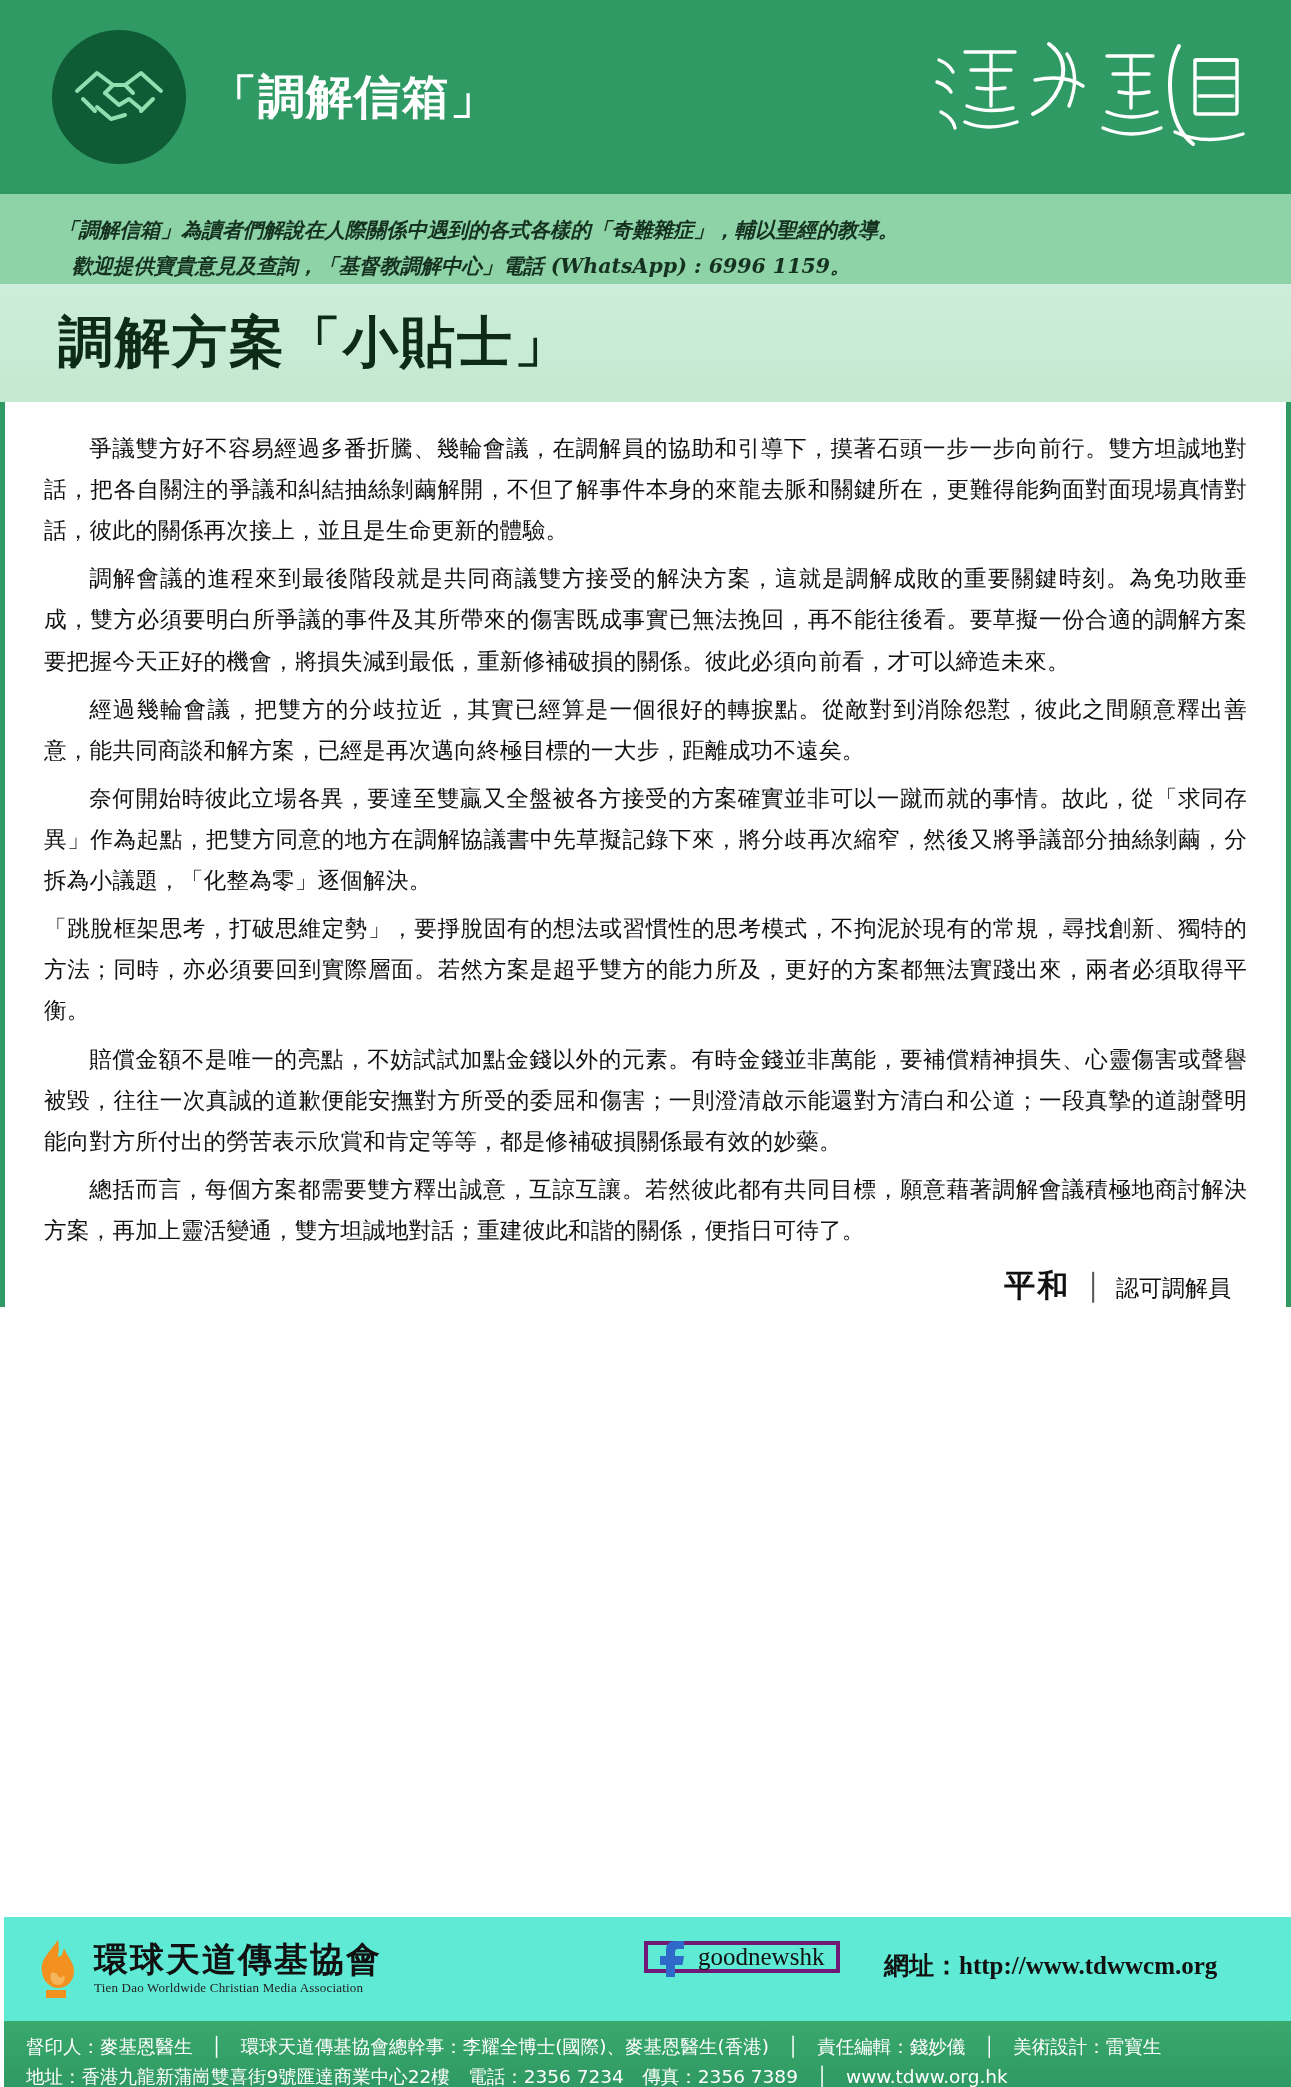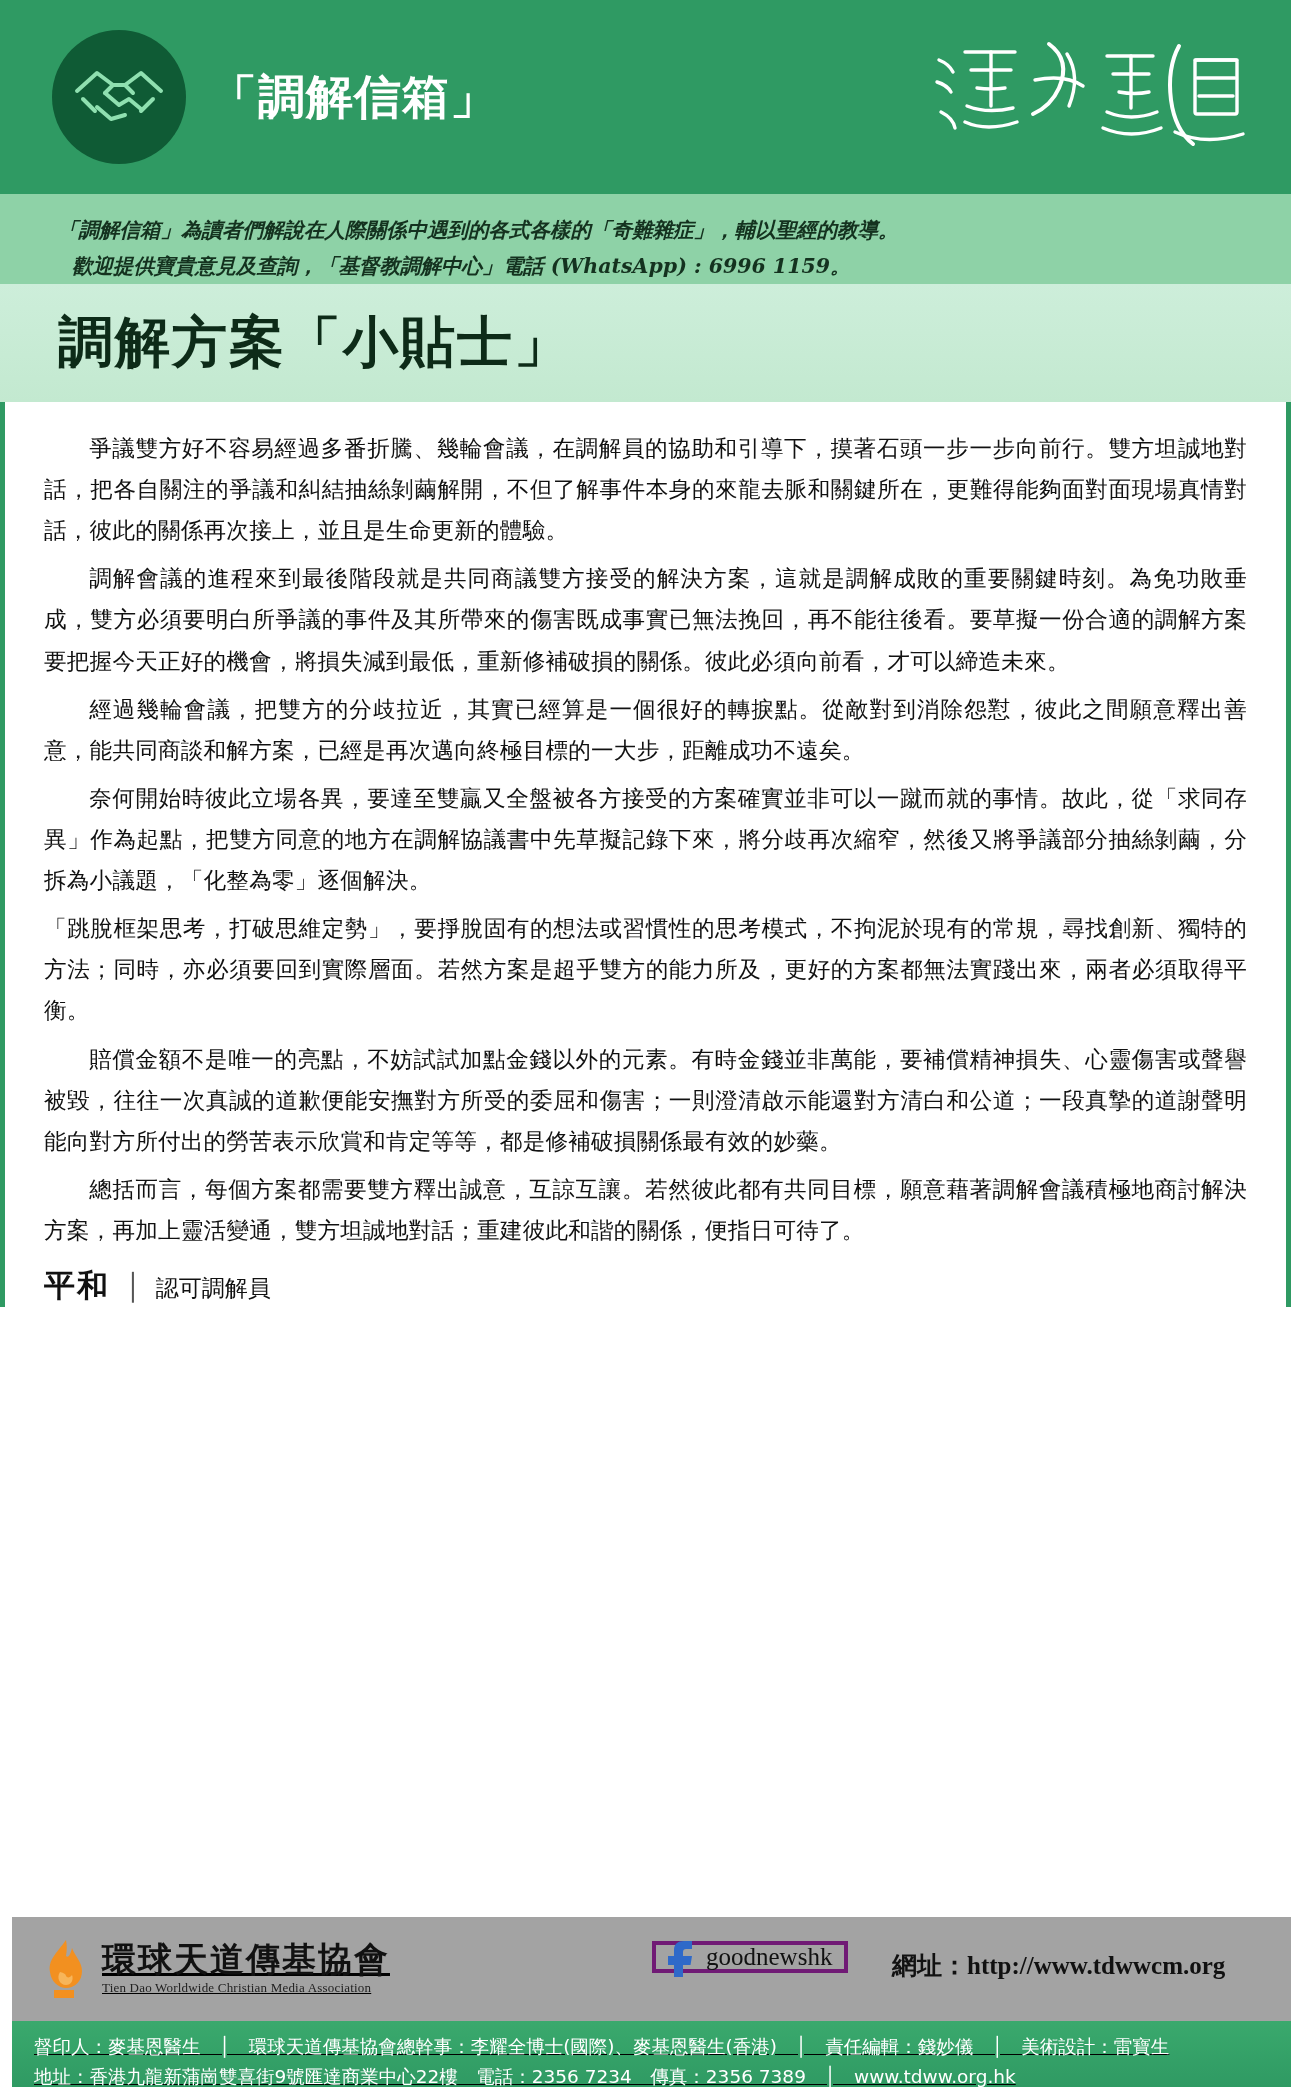--- a/index.html
+++ b/index.html
@@ -113,22 +113,22 @@
     text-align: justify;
     text-justify: inter-character;
     margin: 0 0 7px 0;
     text-indent: 2em;
     font-family: "DejaVu Sans", "Liberation Sans", sans-serif;
     letter-spacing: 0.2px;
   }
   .para.noindent { text-indent: 0; }
 
   .signature {
-    text-align: left;
-    margin: 14px 24px 0 0;
+    text-align: right;
+    margin: 14px 16px 0 0;
     font-family: "DejaVu Sans", "Liberation Sans", sans-serif;
     color: #111;
   }
   .signature .name {
     font-size: 31px;
     font-weight: bold;
     letter-spacing: 2px;
   }
   .signature .sep {
     display: inline-block;
@@ -136,24 +136,23 @@
     color: #555;
     font-size: 26px;
   }
   .signature .role {
     font-size: 23px;
   }
 
   
   .footer {
     position: absolute;
-    left: 12px; right: 0;
+    left: 4px; right: 0;
     bottom: 0;
-    background: #a3a3a3;
-    text-decoration: underline;
+    background: #5eead4;
   }
   .footer-top {
     height: 104px;
     display: flex;
     align-items: center;
     padding: 0 30px;
     position: relative;
   }
   .org {
     display: flex;

